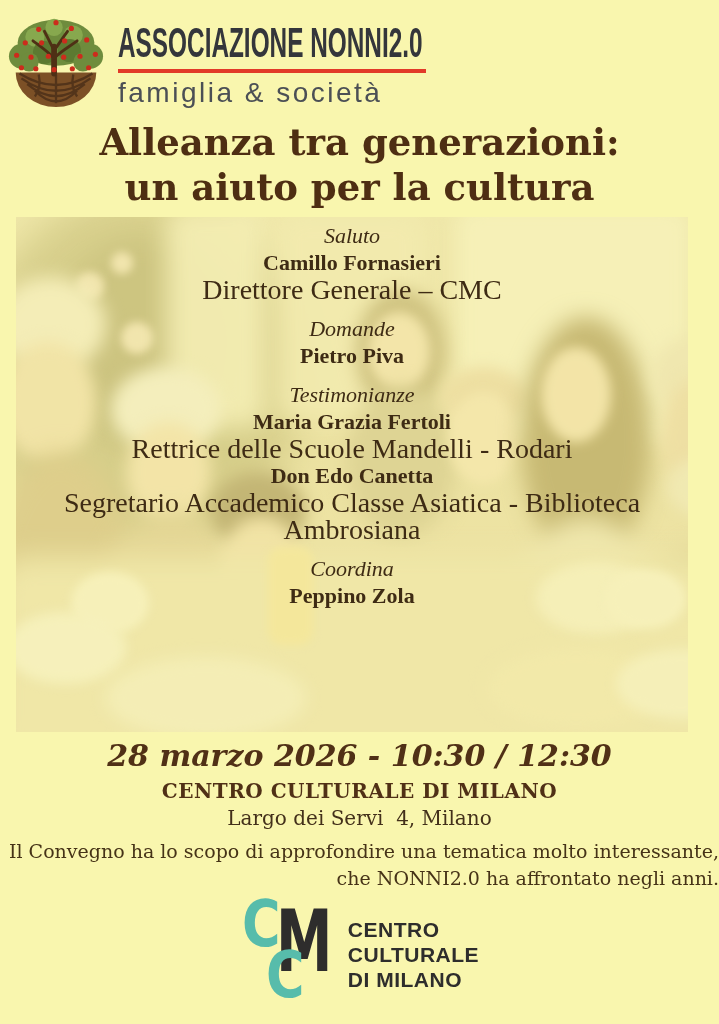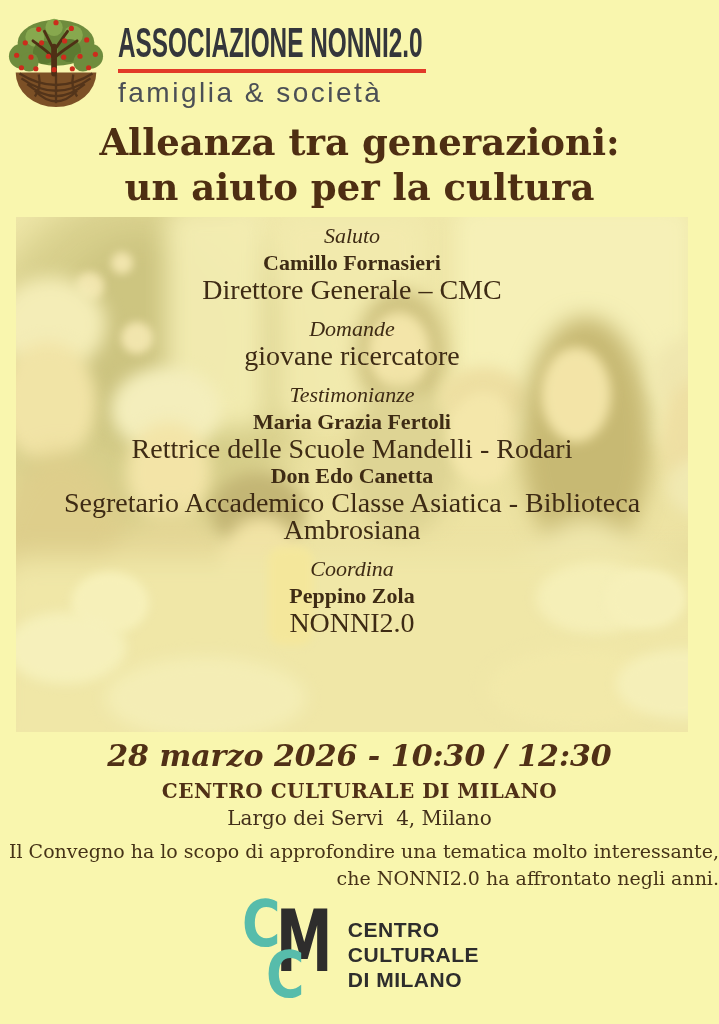--- a/index.html
+++ b/index.html
@@ -172,33 +172,32 @@
     <div class="photo-overlay"></div>
 
     <div class="program">
       <div class="section">
         <div class="role">Saluto</div>
         <div class="pname">Camillo Fornasieri</div>
         <div class="pdesc">Direttore Generale – CMC</div>
       </div>
       <div class="section">
         <div class="role">Domande</div>
-        <div class="pdesc">giovane ricercatore</div>
+        <div class="pname">Pietro Piva</div>
       </div>
       <div class="section">
         <div class="role">Testimonianze</div>
         <div class="pname">Maria Grazia Fertoli</div>
         <div class="pdesc">Rettrice delle Scuole Mandelli - Rodari</div>
         <div class="pname">Don Edo Canetta</div>
         <div class="pdesc">Segretario Accademico Classe Asiatica - Biblioteca Ambrosiana</div>
       </div>
       <div class="section">
         <div class="role">Coordina</div>
         <div class="pname">Peppino Zola</div>
-        <div class="pdesc">NONNI2.0</div>
       </div>
     </div>
   </div>
 
   <div class="when">28 marzo 2026 - 10:30 / 12:30</div>
   <div class="venue">CENTRO CULTURALE DI MILANO</div>
   <div class="address">Largo dei Servi  4, Milano</div>
   <div class="desc">
     <div>Il Convegno ha lo scopo di approfondire una tematica molto interessante,</div>
     <div>che NONNI2.0 ha affrontato negli anni.</div>

